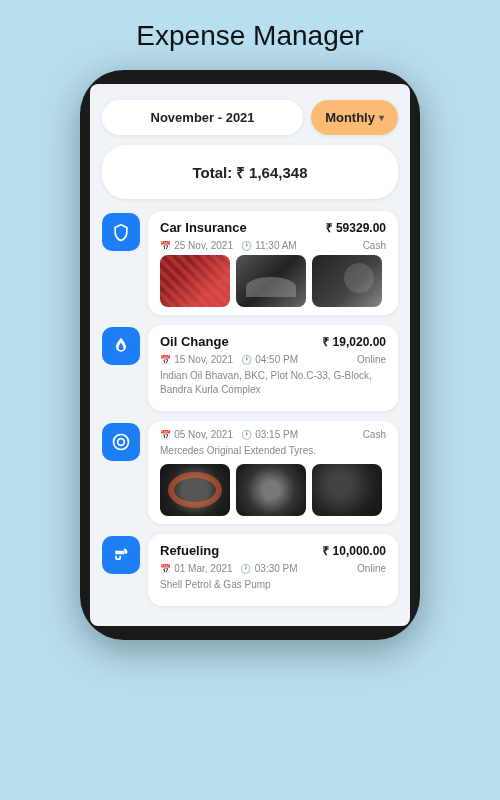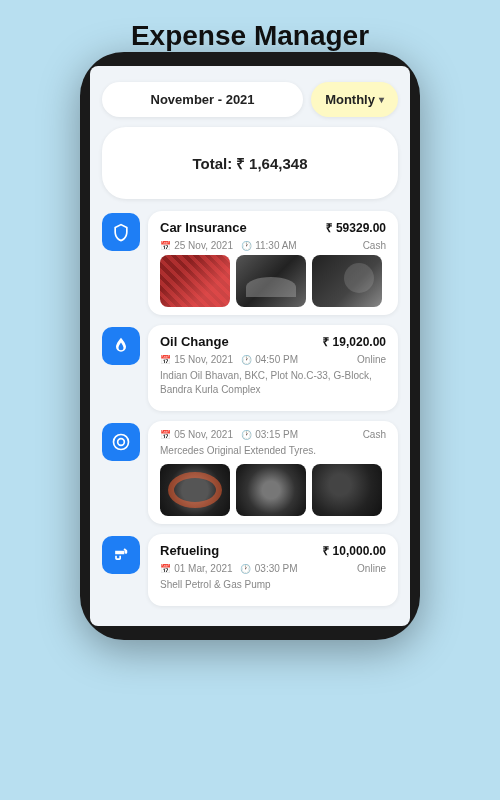--- a/index.html
+++ b/index.html
@@ -10,22 +10,23 @@
       display: flex;
       flex-direction: column;
       align-items: center;
       width: 500px;
       min-height: 800px;
       padding: 20px 0;
     }
 
     .page-title {
       font-size: 28px;
-      font-weight: 700;
+      font-weight: 400;
       color: #111;
+      margin-bottom: 18px;
       text-align: center;
     }
 
     .phone-shell {
       width: 340px;
       background: #1a1a1a;
       border-radius: 44px;
       padding: 14px 10px;
       box-shadow: 0 10px 40px rgba(0,0,0,0.35);
     }
@@ -50,42 +51,42 @@
       border-radius: 24px;
       padding: 10px 14px;
       font-size: 13px;
       font-weight: 600;
       color: #222;
       text-align: center;
       box-shadow: 0 1px 4px rgba(0,0,0,0.08);
     }
 
     .monthly-pill {
-      background: #fef9c3;
+      background: #fdba74;
       border-radius: 24px;
       padding: 10px 14px;
       font-size: 13px;
       font-weight: 600;
       color: #222;
       display: flex;
       align-items: center;
       gap: 4px;
       box-shadow: 0 1px 4px rgba(0,0,0,0.08);
     }
 
     .chevron-down {
       font-size: 10px;
       color: #555;
     }
 
     
     .total-bar {
       background: #fff;
       border-radius: 24px;
-      padding: 26px 14px;
+      padding: 17px 14px;
       text-align: center;
       font-size: 15px;
       font-weight: 700;
       color: #222;
       margin-bottom: 12px;
       box-shadow: 0 1px 4px rgba(0,0,0,0.08);
     }
 
     
     .expense-list {

